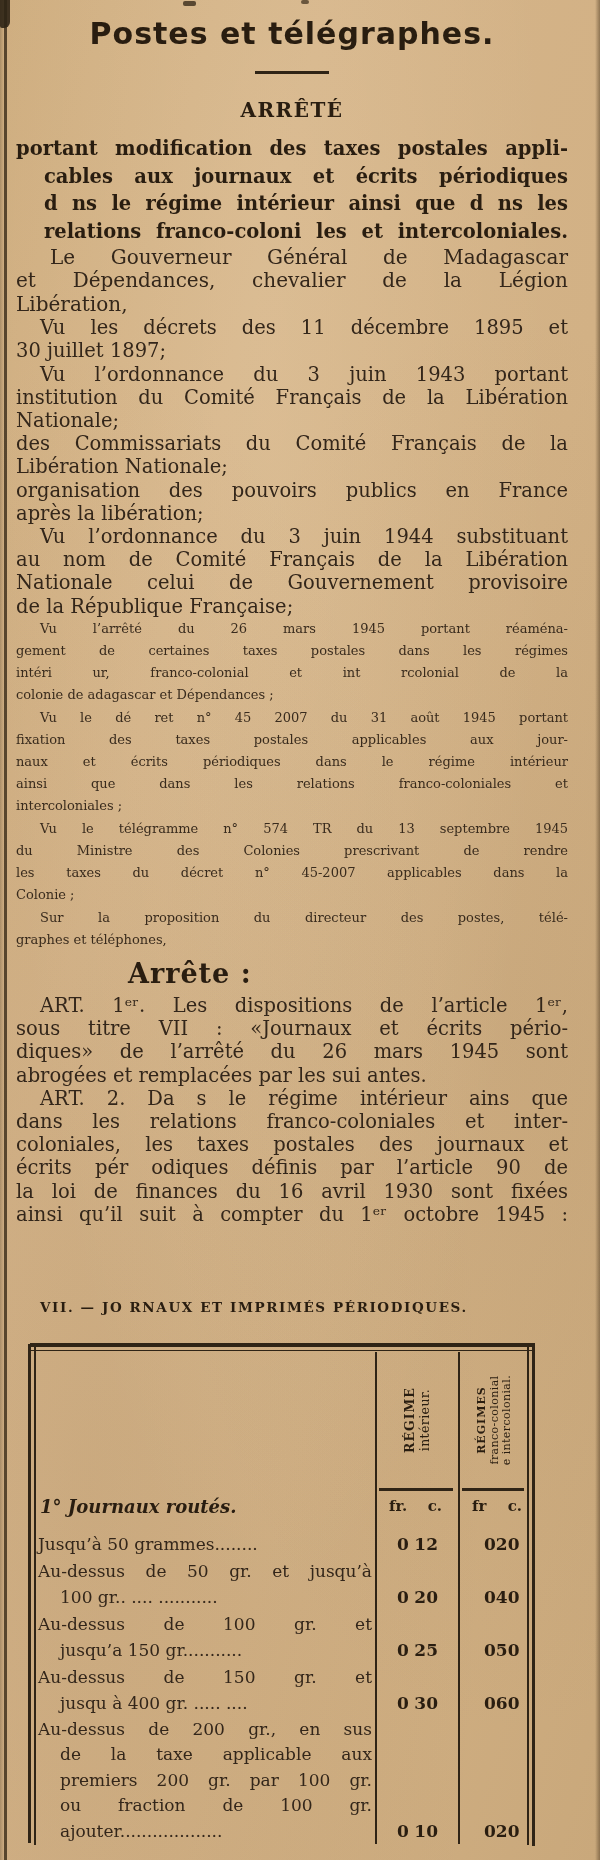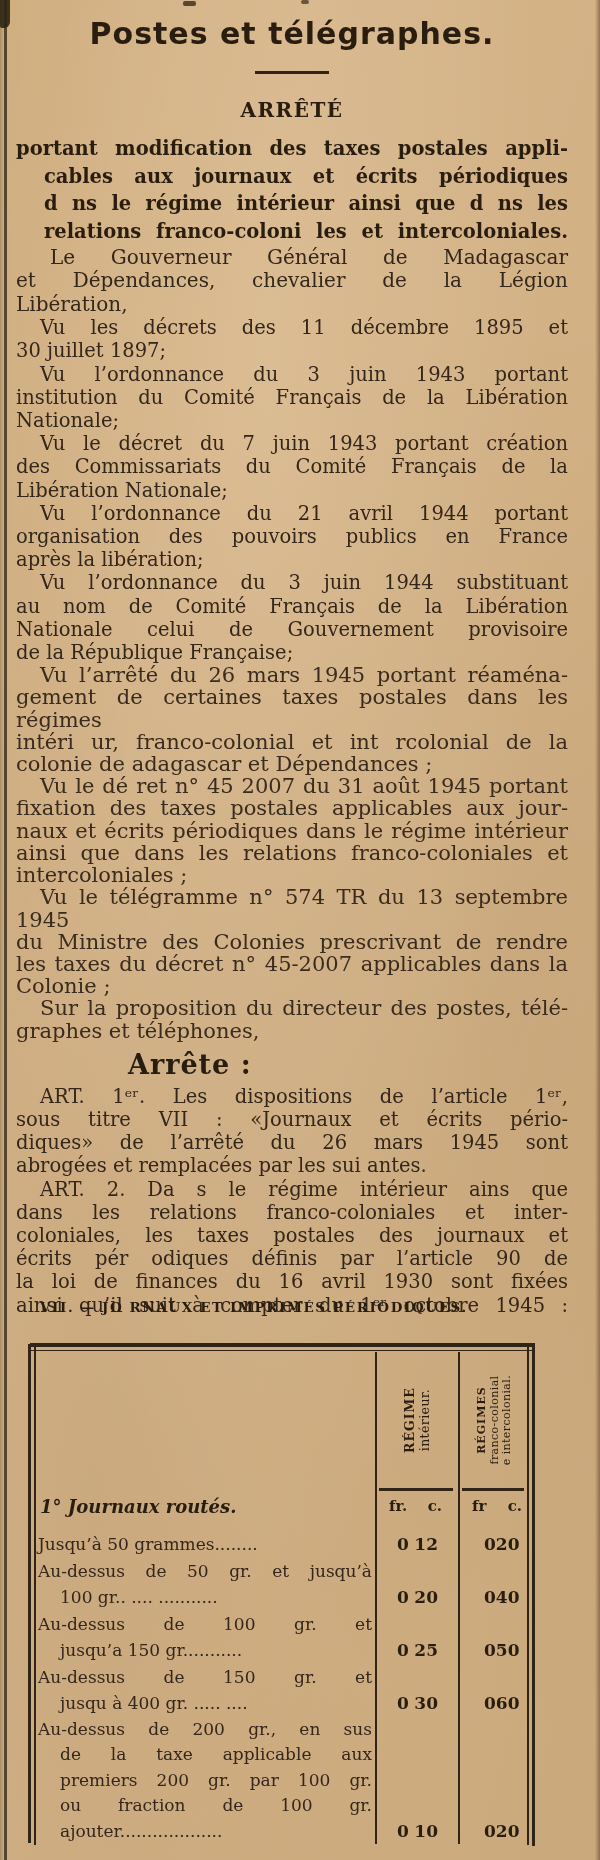--- a/index.html
+++ b/index.html
@@ -44,21 +44,21 @@
     margin-top:24px;text-align:center;
     font-size:20px;font-weight:700;letter-spacing:1.5px;color:var(--ink-bold);
   }
   .subject{margin-top:13px;font-weight:700;font-size:19.5px;line-height:27.5px;color:var(--ink-bold);}
   .subject .line.cont{padding-left:28px;}
 
   
   .body-block{position:absolute;top:246px;left:0;width:552px;}
   .para{--fi:24px;font-size:19.5px;line-height:23.2px;}
   .para.lead{font-size:20px;line-height:23.4px;}
-  .para.small{font-size:21px;line-height:22.2px;color:#392b1d;}
+  .para.small{font-size:13px;line-height:22.2px;color:#392b1d;}
   .line{white-space:normal;text-align:left;}
   .line.j{text-align:justify;text-align-last:justify;text-justify:inter-word;}
   .line.ind{text-indent:var(--fi,24px);}
   .arrete{
     margin:9px 0 7px 112px;font-size:27px;font-weight:700;
     letter-spacing:1px;color:var(--ink-bold);line-height:27px;
   }
 
   
   .section-heading{
@@ -140,26 +140,24 @@
         <div class="para">
           <div class="line ind j">Vu les décrets des 11 décembre 1895 et</div>
           <div class="line">30 juillet 1897;</div>
         </div>
         <div class="para">
           <div class="line ind j">Vu l’ordonnance du 3 juin 1943 portant</div>
           <div class="line j">institution du Comité Français de la Libération</div>
           <div class="line">Nationale;</div>
         </div>
         <div class="para">
-          <div class="line ind j">Vu le décret du 7 juin 1943 portant création</div>
           <div class="line j">des Commissariats du Comité Français de la</div>
           <div class="line">Libération Nationale;</div>
         </div>
         <div class="para">
-          <div class="line ind j">Vu l’ordonnance du 21 avril 1944 portant</div>
           <div class="line j">organisation des pouvoirs publics en France</div>
           <div class="line">après la libération;</div>
         </div>
         <div class="para">
           <div class="line ind j">Vu l’ordonnance du 3 juin 1944 substituant</div>
           <div class="line j">au nom de Comité Français de la Libération</div>
           <div class="line j">Nationale celui de Gouvernement provisoire</div>
           <div class="line">de la République Française;</div>
         </div>
         <div class="para small">

